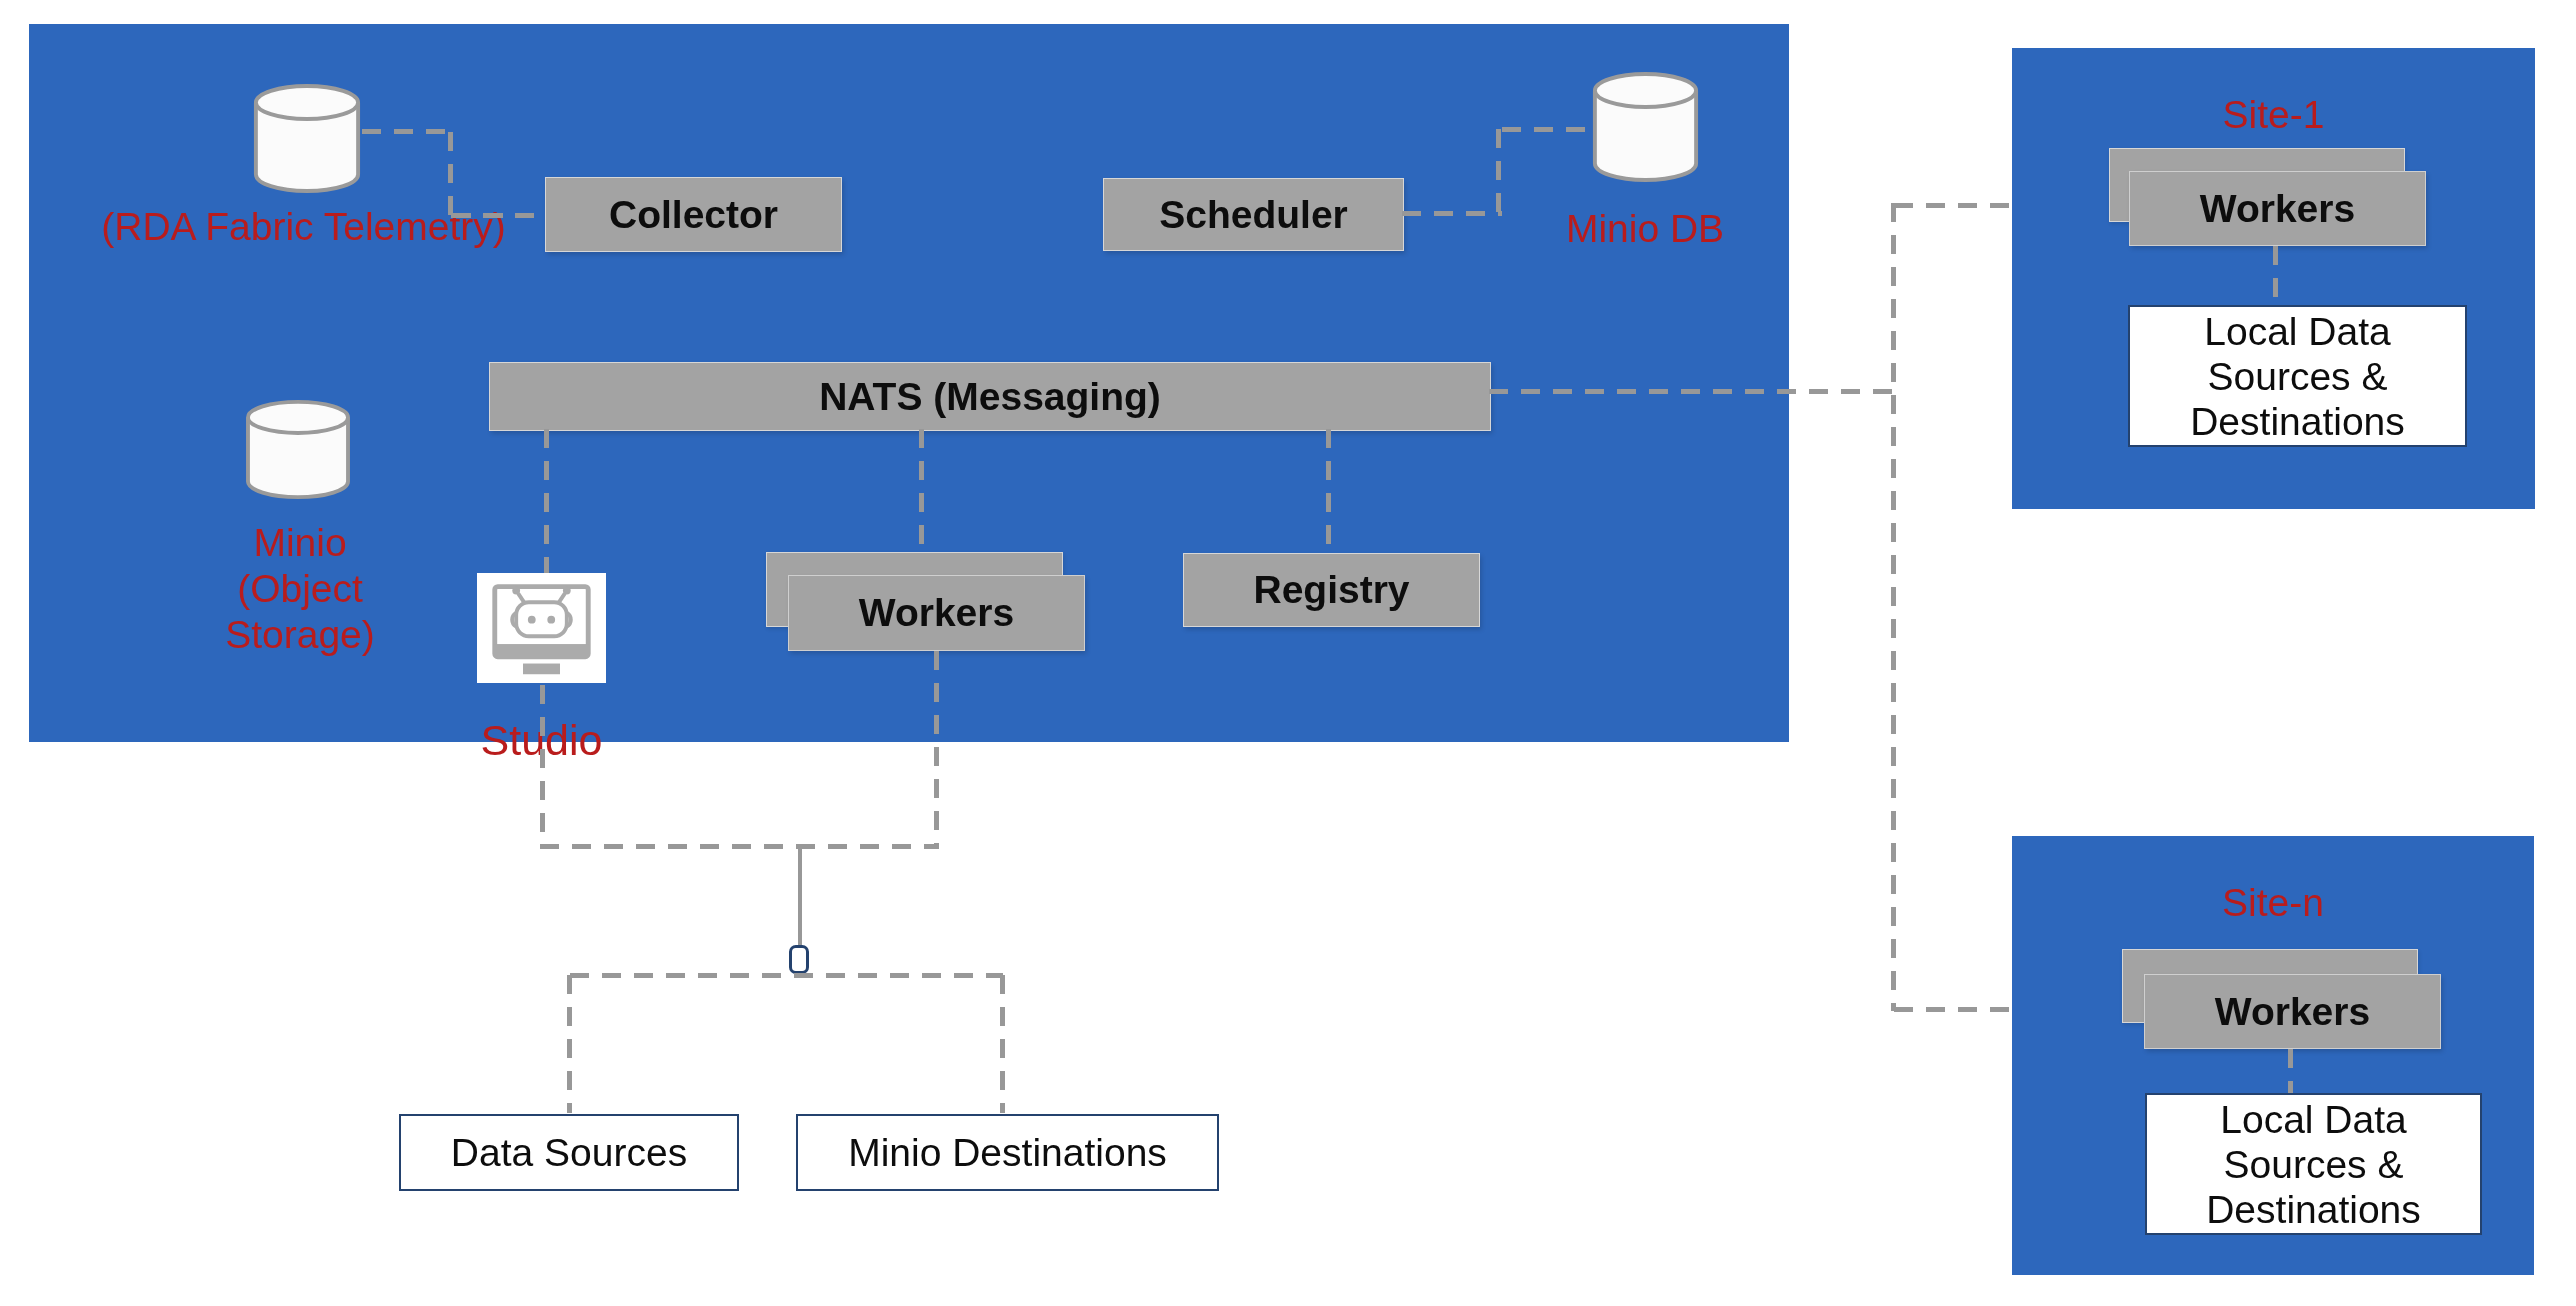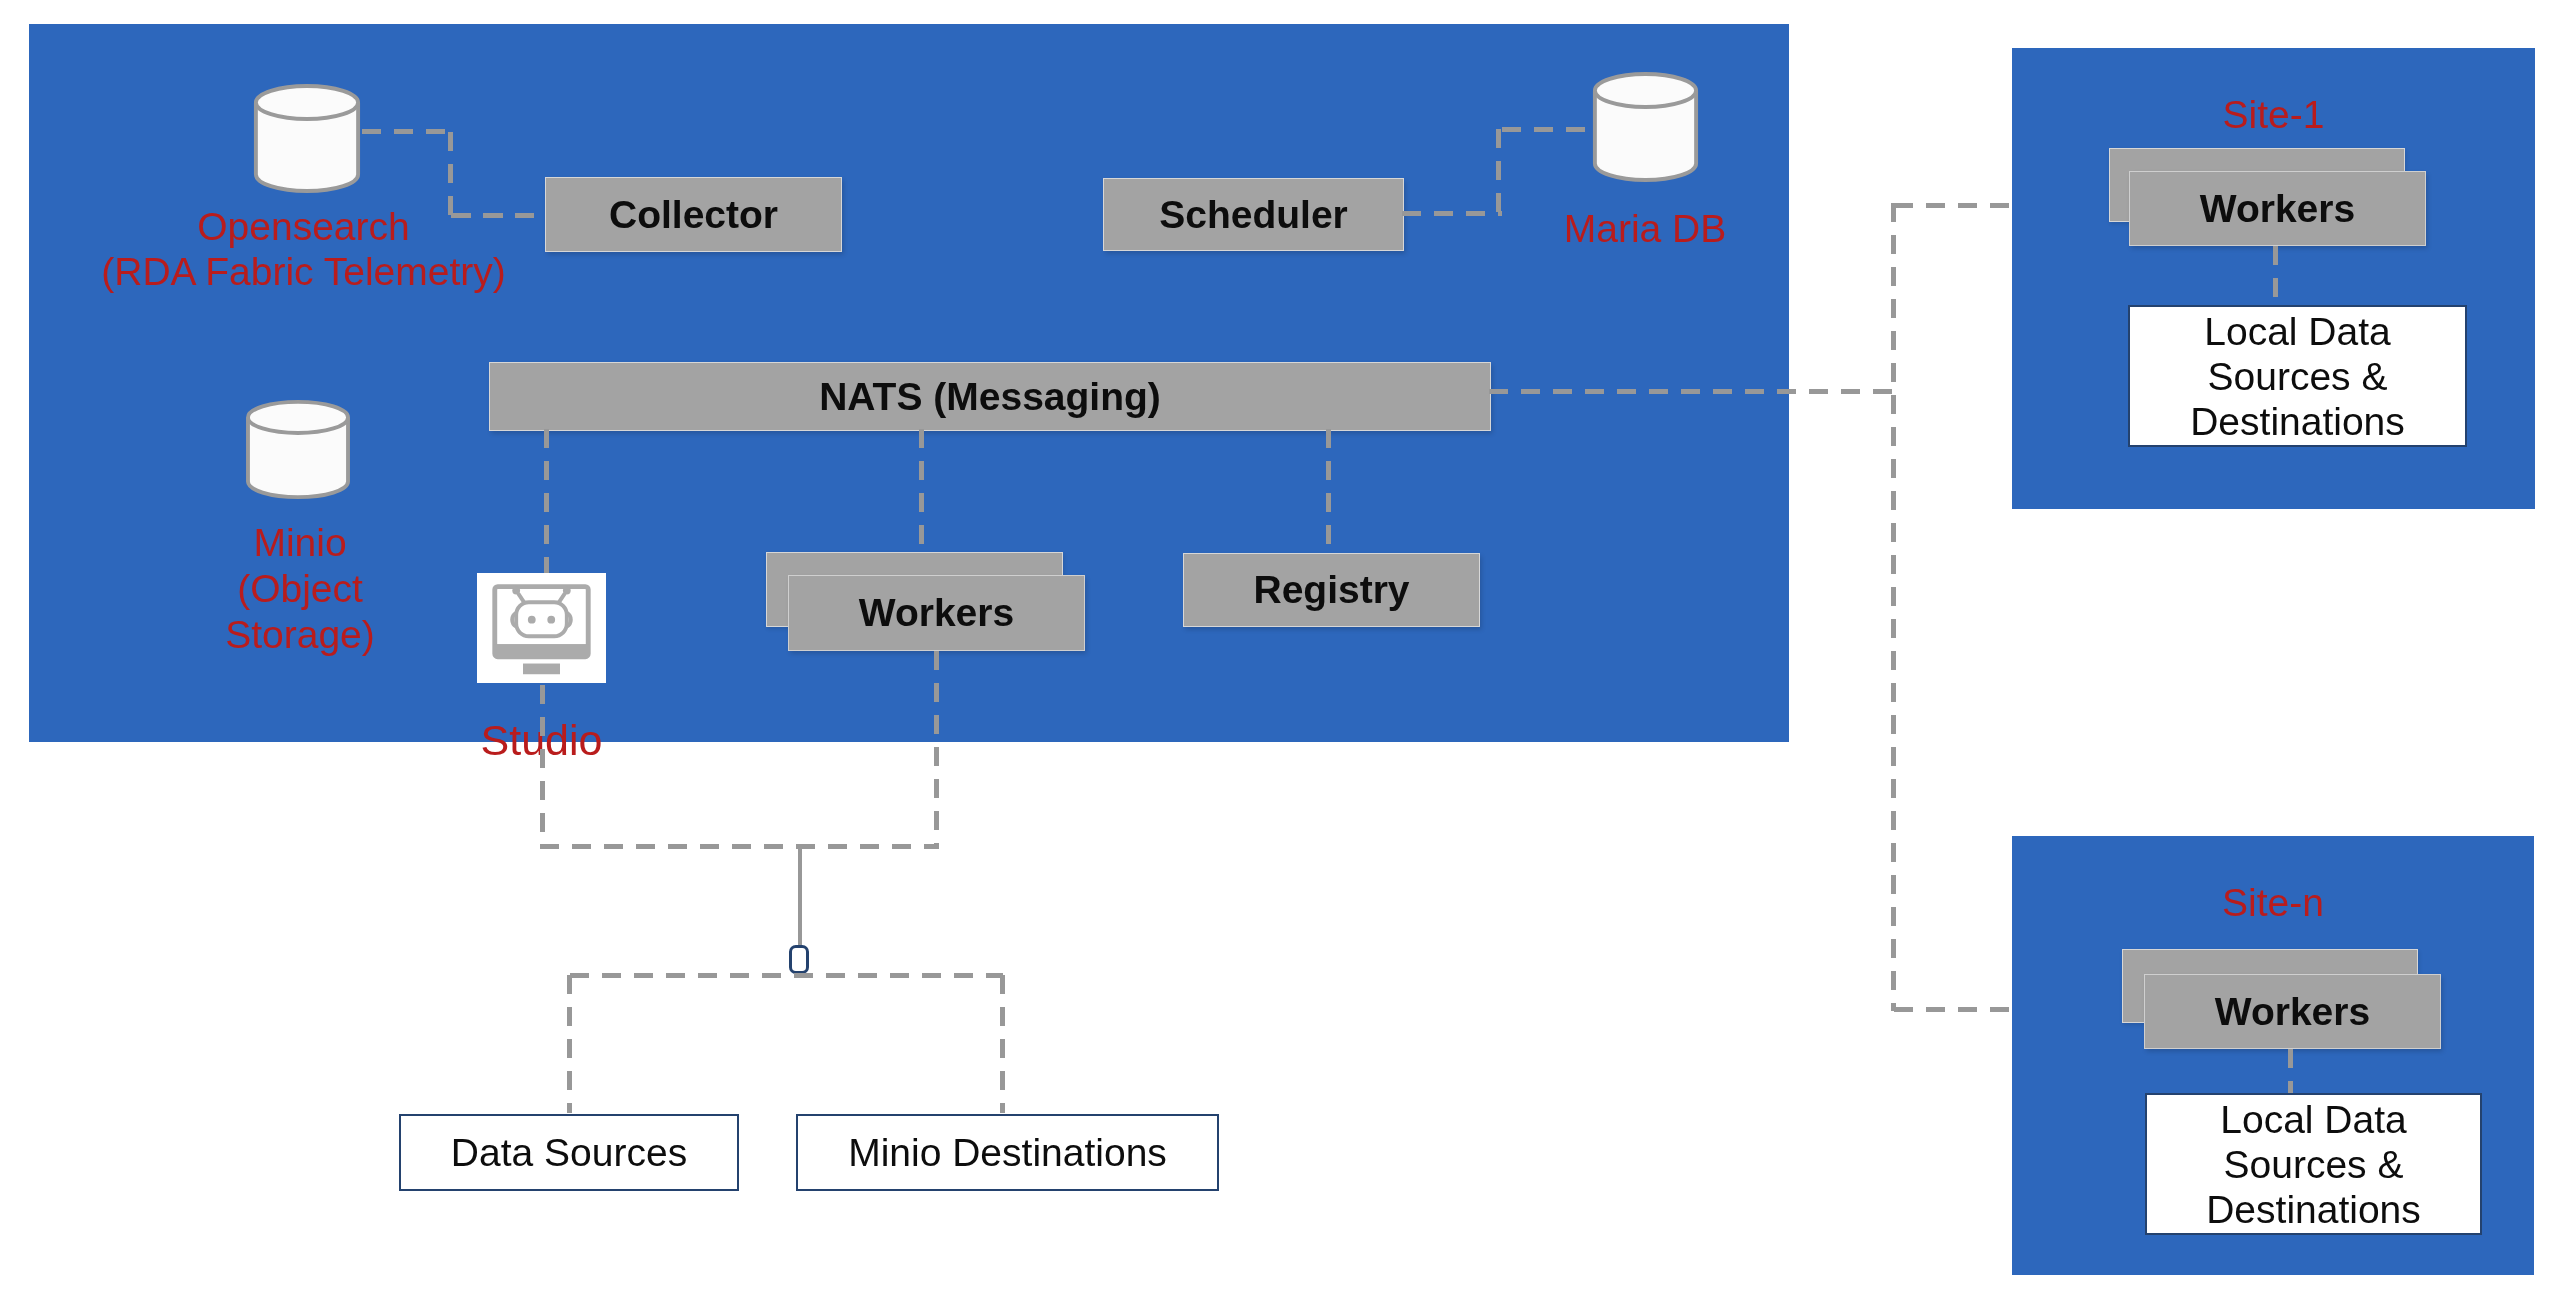--- a/index.html
+++ b/index.html
@@ -38,21 +38,20 @@
 
   <div class="panel" style="left:29px;top:24px;width:1760px;height:718px;"></div>
 
   <div style="position:absolute;left:252px;top:82px;width:110px;height:113px;">
     <svg width="110" height="113" viewBox="0 0 113 116">
       <path d="M4 21 L4 95 A52.5 17 0 0 0 109 95 L109 21" fill="#fbfbfb" stroke="#9a9a9a" stroke-width="4"></path>
       <ellipse cx="56.5" cy="21" rx="52.5" ry="17" fill="#fbfbfb" stroke="#9a9a9a" stroke-width="4"></ellipse>
     </svg>
   </div>
   <div class="wlabel" style="left:60px;top:204px;width:487px;">
-    <div>Opensearch</div>
     <div>(RDA Fabric Telemetry)</div>
   </div>
 
   <div style="position:absolute;left:244px;top:399px;width:108px;height:102px;">
     <svg width="108" height="102" viewBox="0 0 111 105">
       <path d="M4 19 L4 85 A51.5 16 0 0 0 107 85 L107 19" fill="#fbfbfb" stroke="#9a9a9a" stroke-width="4"></path>
       <ellipse cx="55.5" cy="19" rx="51.5" ry="16" fill="#fbfbfb" stroke="#9a9a9a" stroke-width="4"></ellipse>
     </svg>
   </div>
   <div class="wlabel" style="left:154px;top:520px;width:292px;line-height:46px;">
@@ -60,21 +59,21 @@
     <div>(Object</div>
     <div>Storage)</div>
   </div>
 
   <div style="position:absolute;left:1591px;top:70px;width:109px;height:115px;">
     <svg width="109" height="115" viewBox="0 0 112 118">
       <path d="M4 21 L4 96 A52 17 0 0 0 108 96 L108 21" fill="#fbfbfb" stroke="#9a9a9a" stroke-width="4"></path>
       <ellipse cx="56" cy="21" rx="52" ry="17" fill="#fbfbfb" stroke="#9a9a9a" stroke-width="4"></ellipse>
     </svg>
   </div>
-  <div class="wlabel" style="left:1499px;top:206px;width:292px;">Maria DB</div>
+  <div class="wlabel" style="left:1499px;top:206px;width:292px;">Minio DB</div>
 
   <div class="gbox" style="left:545px;top:177px;width:295px;height:73px;">
     <span>Collector</span>
   </div>
   <div class="gbox" style="left:489px;top:362px;width:1000px;height:67px;">
     <span>NATS (Messaging)</span>
   </div>
 
   <div class="gbox" style="left:1103px;top:178px;width:299px;height:71px;">
     <span>Scheduler</span>

